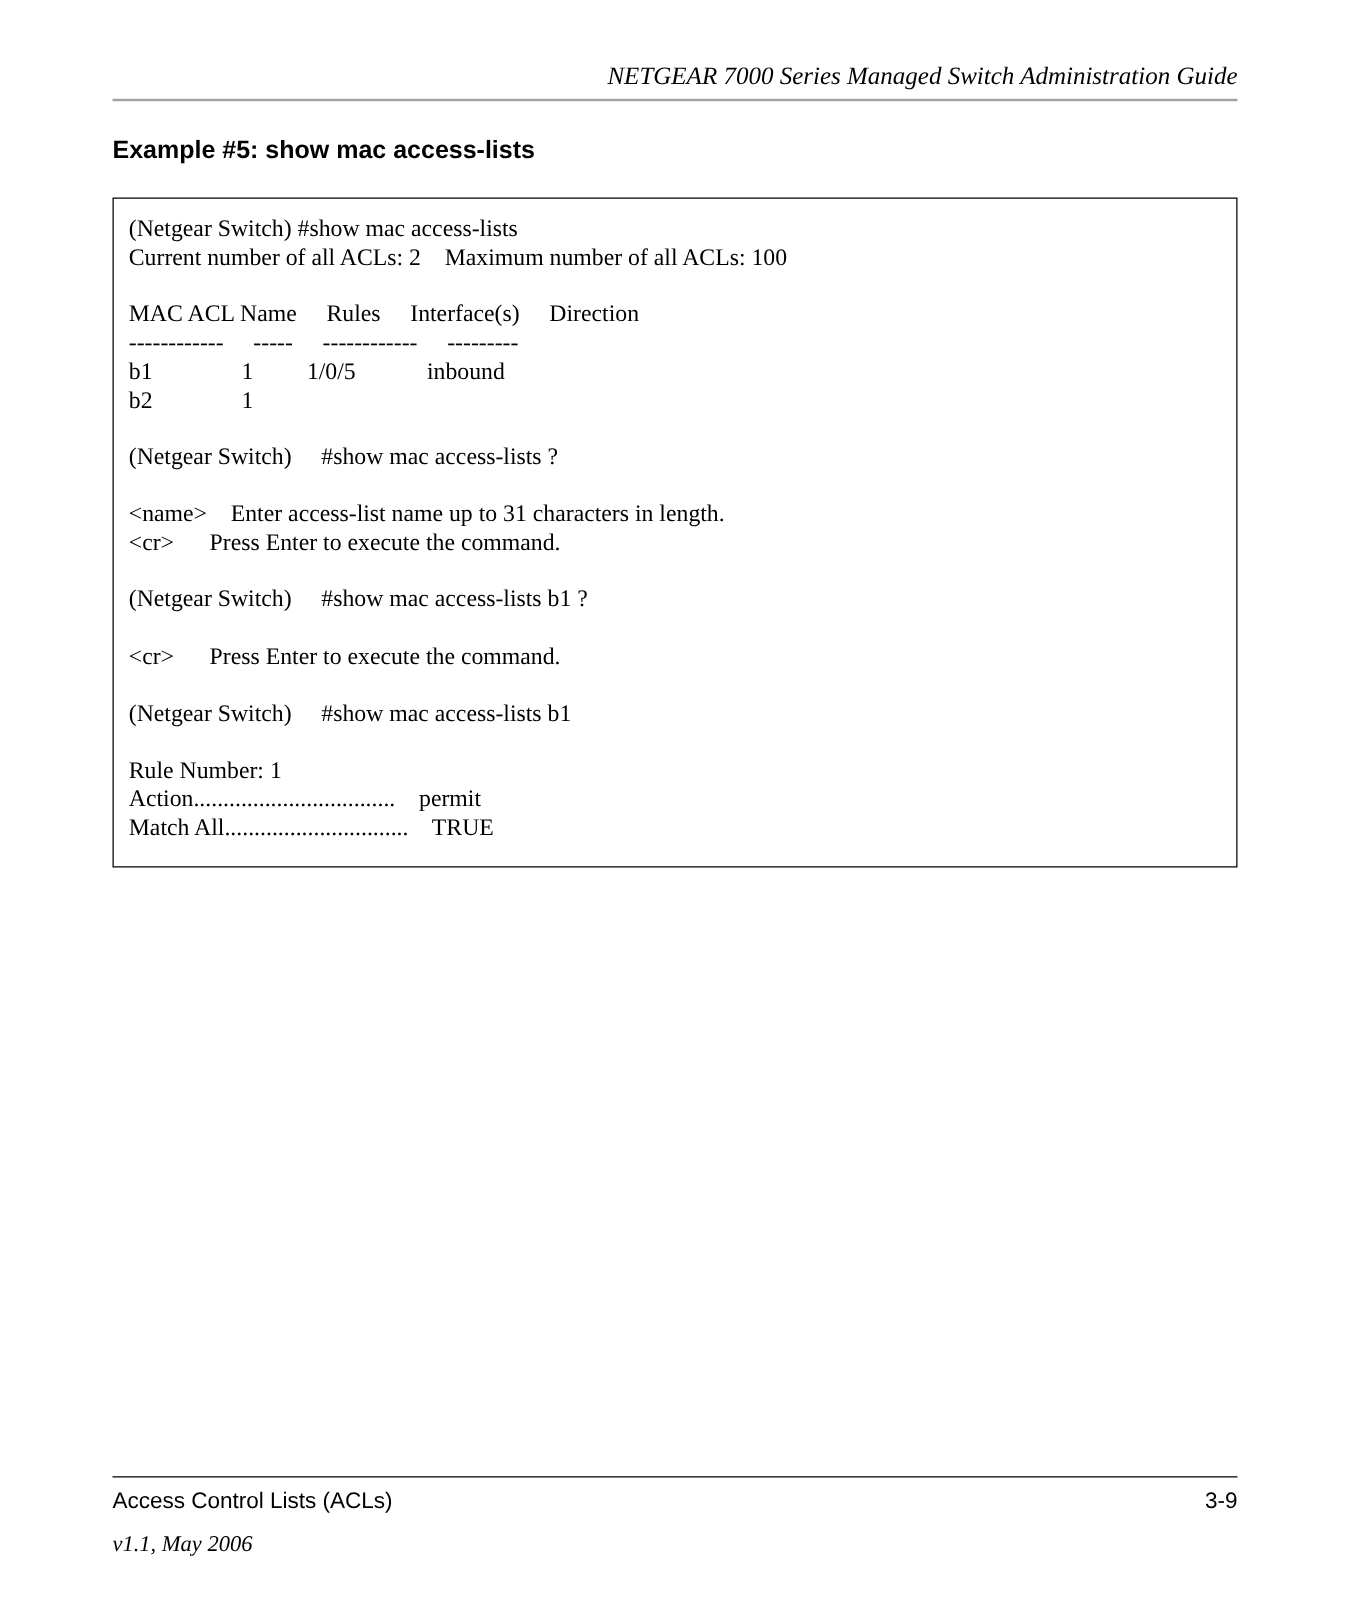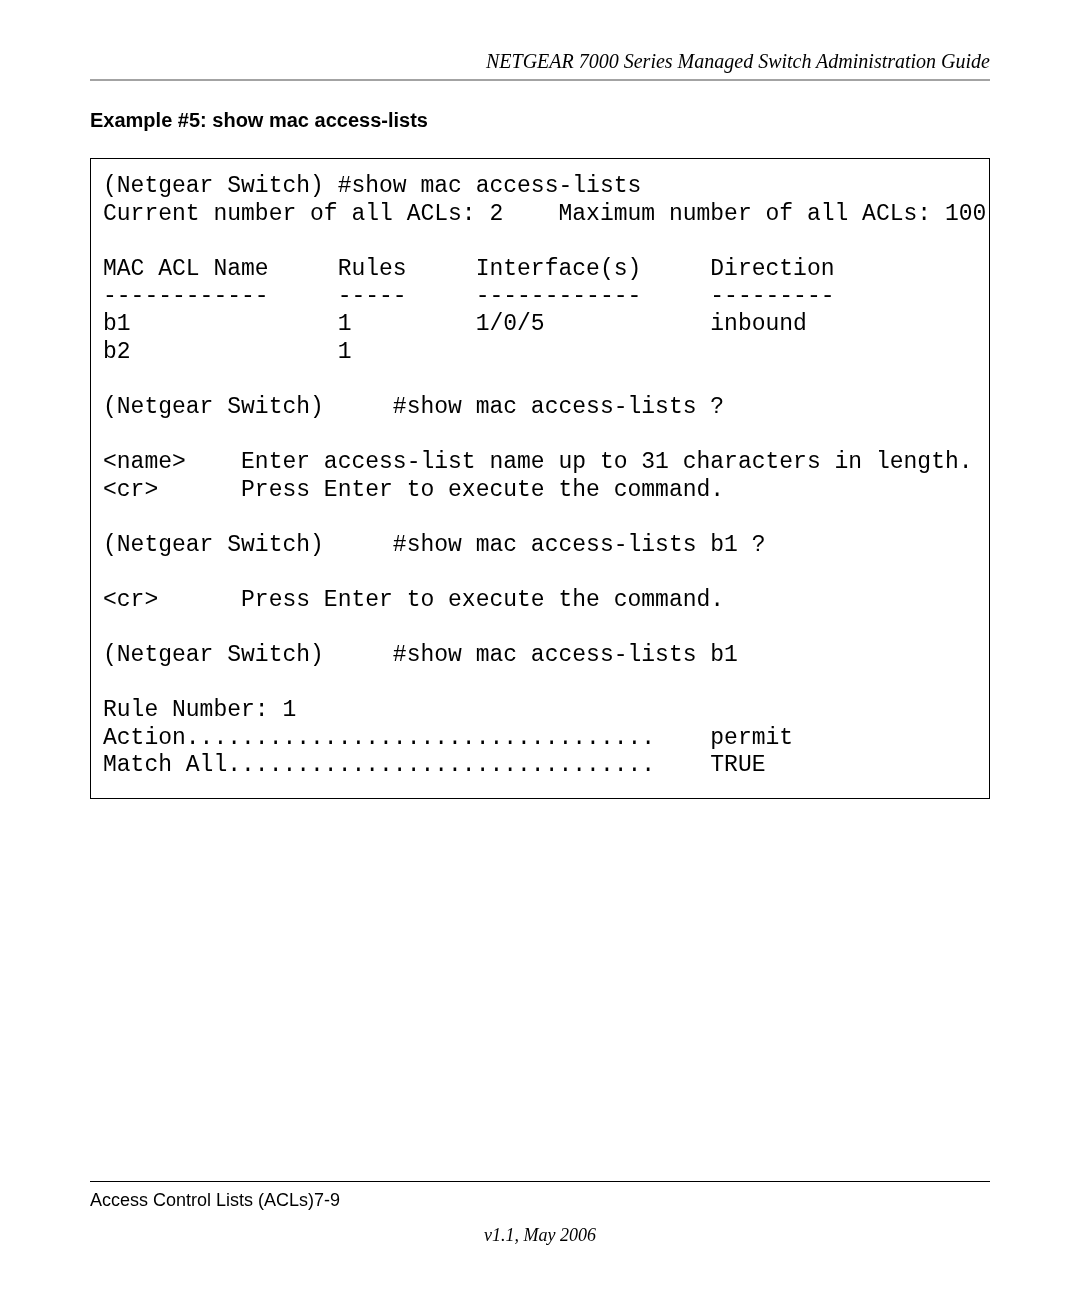--- a/index.html
+++ b/index.html
@@ -22,41 +22,42 @@
     }
     .section-title {
       font-family: Arial, Helvetica, sans-serif;
       font-weight: bold;
       font-size: 20px;
       margin-bottom: 26px;
     }
     .code-block {
       border: 1.5px solid #000;
       padding: 14px 12px 18px 12px;
-      font-family: Liberation Mono, monospace;
-      font-size: 23px;
+      font-family: Liberation Serif, serif;
+      font-size: 19px;
       line-height: 1.2;
       white-space: pre;
       overflow: hidden;
     }
     .footer {
       position: absolute;
       left: 90px;
       right: 90px;
       bottom: 50px;
     }
     .footer-line {
       border-top: 1.5px solid #000;
       display: flex;
+      justify-content: space-between;
       font-family: Arial, Helvetica, sans-serif;
       font-size: 18px;
       padding-top: 8px;
     }
     .footer-version {
-      text-align: center;
+      text-align: left;
       font-style: italic;
       font-size: 18px;
       margin-top: 14px;
       font-family: "Times New Roman", Times, serif;
     }
   </style>
 </head>
 <body>
 
 <div class="header">
@@ -84,16 +85,16 @@
 
 (Netgear Switch)     #show mac access-lists b1
 
 Rule Number: 1
 Action..................................    permit
 Match All...............................    TRUE</div>
 
 <div class="footer">
   <div class="footer-line">
     <span>Access Control Lists (ACLs)</span>
-    <span>7-9</span>
+    <span>3-9</span>
   </div>
   <div class="footer-version">v1.1, May 2006</div>
 </div>
 
 </body></html>

